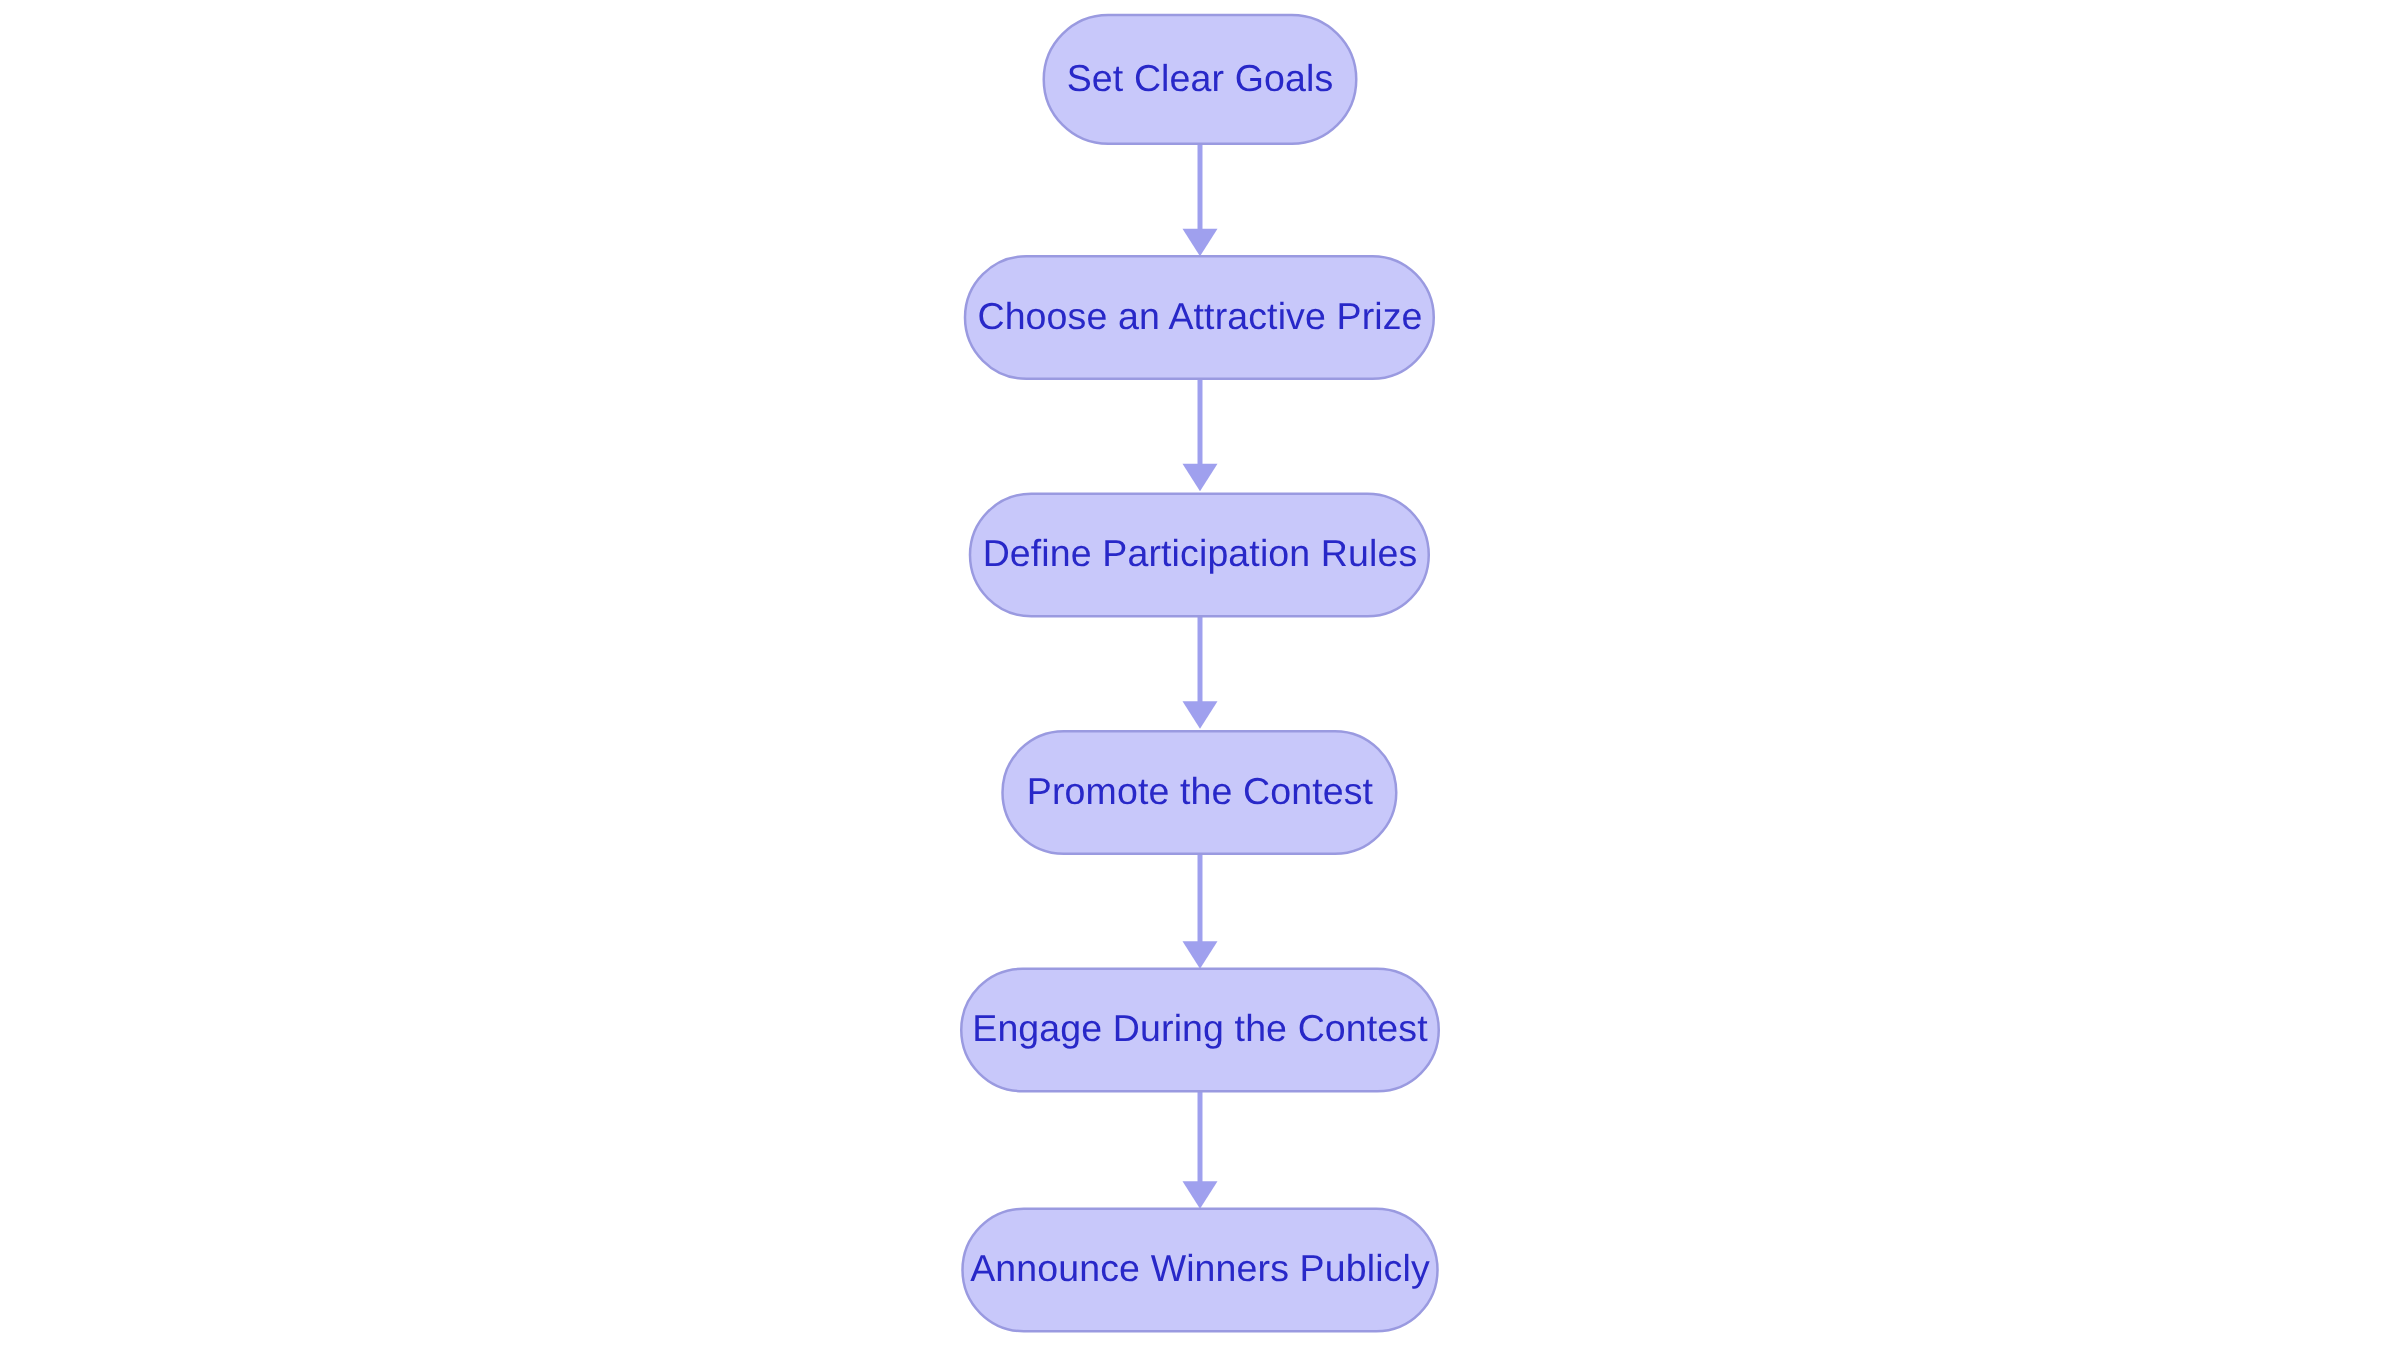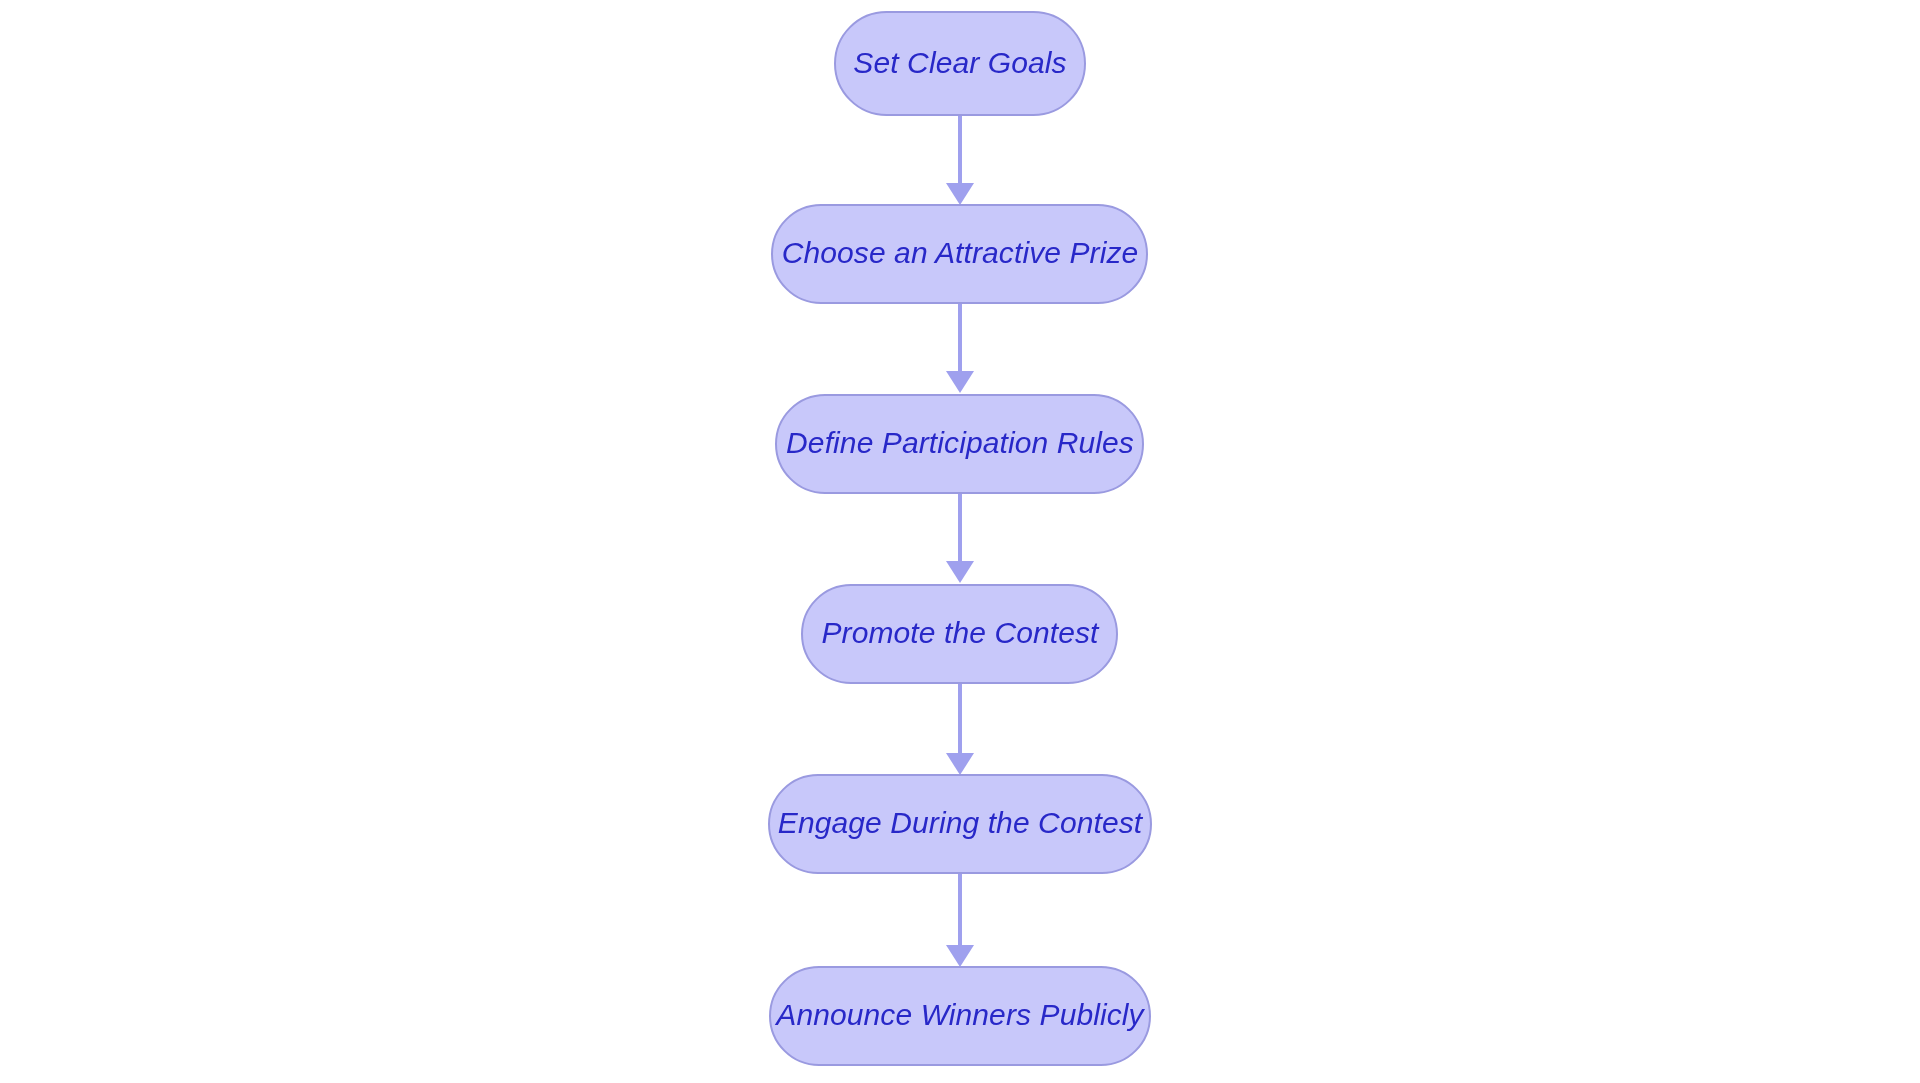--- a/index.html
+++ b/index.html
@@ -8,21 +8,20 @@
     padding: 0;
     background: #ffffff;
   }
   #canvas {
     position: relative;
     width: 1739px;
     height: 1083px;
     background: #ffffff;
     overflow: hidden;
     font-family: "Liberation Sans", "DejaVu Sans", sans-serif;
-    font-style: italic;
   }
   #flow-svg {
     position: absolute;
     left: 0;
     top: 0;
     width: 1920px;
     height: 1083px;
     display: block;
   }
   .node-shape {

